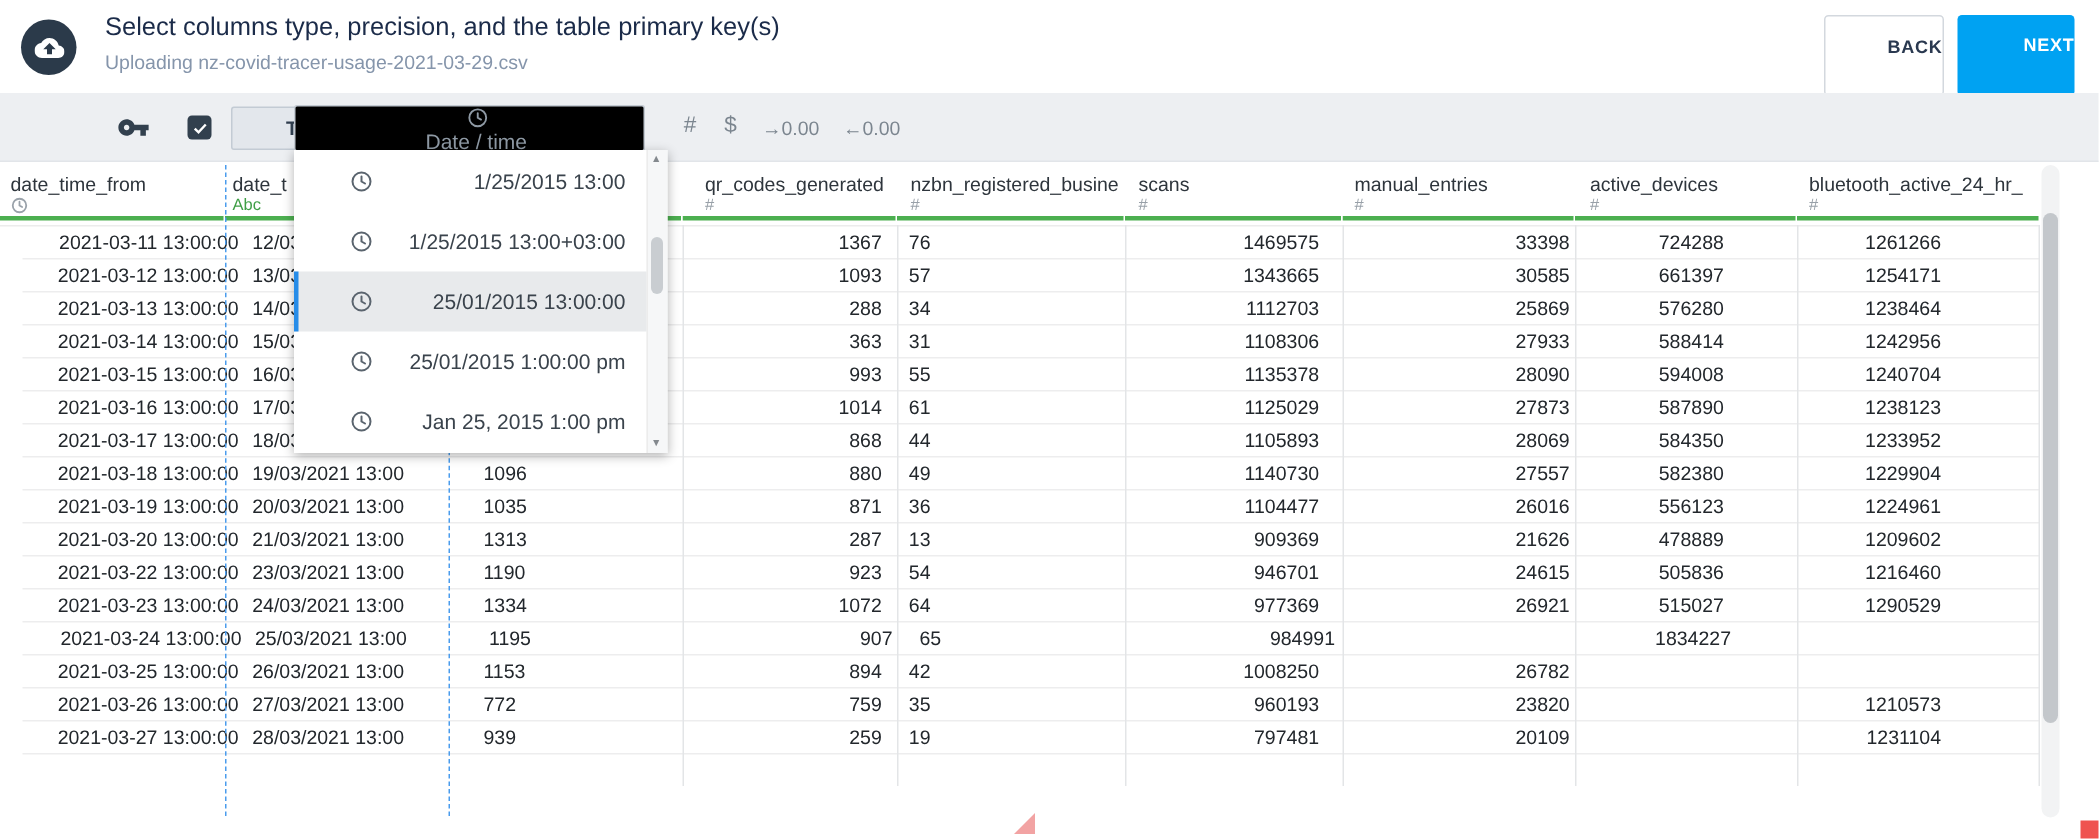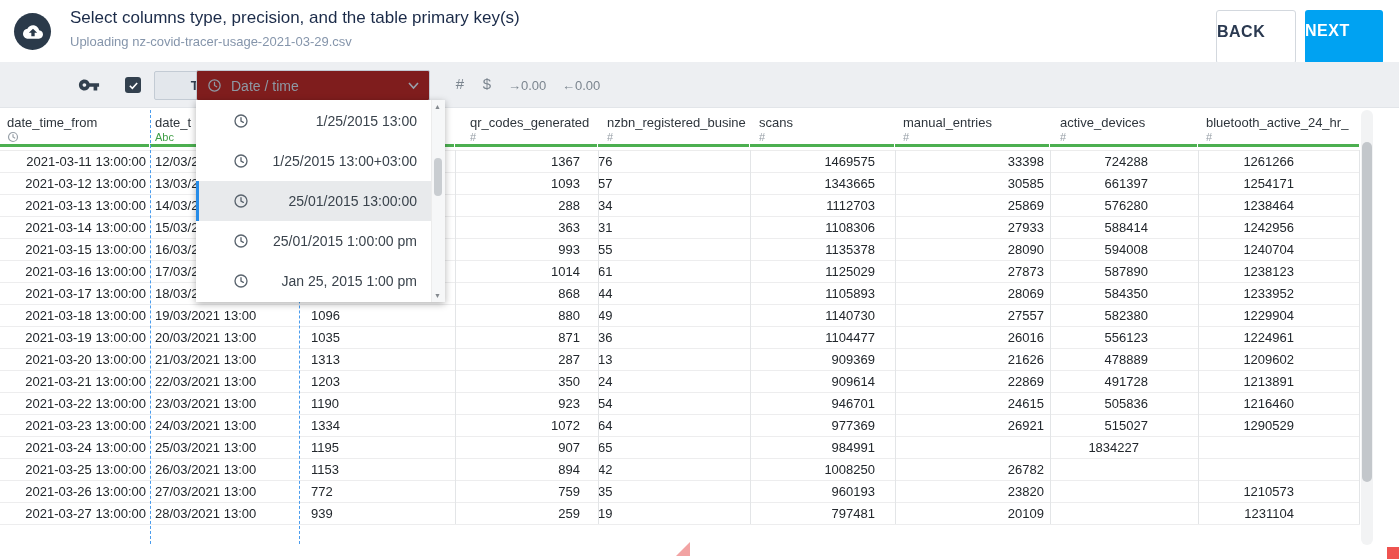--- a/index.html
+++ b/index.html
@@ -8,36 +8,36 @@
     background:#ffffff;font-family:"Liberation Sans", sans-serif;
   }
   .app{position:absolute;inset:0;width:1399px;height:560px;}
 
   
   .top{position:absolute;left:0;top:0;width:1399px;height:62px;background:#ffffff;}
   .upload-badge{position:absolute;left:14px;top:13px;width:37px;height:37px;border-radius:50%;
     background:#2b3a4a;display:flex;align-items:center;justify-content:center;}
   .page-title{position:absolute;left:70px;top:8px;font-size:17px;color:#1b2b49;white-space:nowrap;}
   .page-subtitle{position:absolute;left:70px;top:34px;font-size:13px;color:#8595ab;white-space:nowrap;}
-  .btn{position:absolute;top:10px;height:54px;border-radius:3px;font-size:16px;font-weight:bold;
-    letter-spacing:.5px;text-align:left;line-height:41px;cursor:pointer;box-sizing:border-box;}
+  .btn{position:absolute;top:10px;height:54px;border-radius:3px;font-size:12px;font-weight:bold;
+    letter-spacing:.5px;text-align:right;line-height:41px;cursor:pointer;box-sizing:border-box;}
   .btn-back{left:1216px;width:80px;background:#fff;border:1px solid #d3d8de;color:#2a3950;}
   .btn-next{left:1305px;width:78px;background:#00a2f2;border:none;color:#fff;}
 
   
   .toolbar{position:absolute;left:0;top:62px;width:1399px;height:46px;background:#edeff2;
     border-bottom:1px solid #e2e5e9;box-sizing:border-box;}
   .key-btn{position:absolute;left:78px;top:74px;width:22px;height:22px;}
   .cb{position:absolute;left:125px;top:77px;width:16px;height:16px;background:#32404e;border-radius:3px;
     display:flex;align-items:center;justify-content:center;}
   .tt-btn{position:absolute;left:154px;top:71px;width:52px;height:29px;background:#e3e7ec;
     border:1px solid #c3cbd4;border-radius:2px;color:#2f3d4d;font-size:13px;font-weight:bold;
     text-align:right;line-height:27px;box-sizing:border-box;}
-  .select{position:absolute;left:196px;top:70px;width:234px;height:31px;background:#7f1d1d;
-    border:1px solid #c3cad2;border-radius:2px;box-sizing:border-box;display:flex;align-items:center;}
+  .select{position:absolute;left:196px;top:70px;width:234px;height:31px;background:#000000;
+    border:1px solid #c3cad2;border-radius:2px;box-sizing:border-box;display:flex;align-items:center;flex-direction:column;}
   .select .sv{margin-left:9px;font-size:14px;color:#8e99a4;}
   .select .sicon{margin-left:10px;display:flex;}
   .select .chev{margin-left:auto;margin-right:10px;display:flex;}
   .tb-sym{position:absolute;top:75px;font-size:15px;color:#7b858f;width:20px;text-align:center;}
   .tb-dec{position:absolute;top:78px;font-size:13px;color:#7b858f;white-space:nowrap;}
 
   
   .menu{position:absolute;left:196px;top:100px;width:249px;height:202px;background:#fff;
     box-shadow:0 2px 7px rgba(0,0,0,.30);z-index:30;padding-top:1px;box-sizing:border-box;}
   .opt{height:40px;display:flex;align-items:center;padding:0 28px 0 34px;
@@ -53,21 +53,21 @@
 
   
   .grid{position:absolute;left:0;top:108px;width:1360px;height:452px;background:#fff;overflow:hidden;}
   .ghead{position:relative;height:42px;display:flex;}
   .th{position:relative;box-sizing:border-box;padding-top:7px;overflow:hidden;white-space:nowrap;}
   .th .lab{display:block;font-size:13px;color:#2e353c;}
   .th .sub{display:block;font-size:11px;color:#98a0a8;margin-top:1px;line-height:12px;}
   .th .sub.abc{color:#3f9e46;}
   .th .bar{position:absolute;left:0;right:1px;top:36px;height:3px;background:#4caf50;}
   .tbody{border-top:1px solid #ececec;}
-  .tr{display:flex;height:22px;box-sizing:border-box;border-bottom:1px solid #ededee;}
+  .tr{display:flex;height:22px;box-sizing:border-box;border-bottom:1px solid #ededee;margin-left:15px;}
   .td{box-sizing:border-box;font-size:13px;color:#22272c;line-height:21px;overflow:hidden;white-space:nowrap;}
   .c0{width:150px;} .c1{width:149px;} .c2{width:156px;} .c3{width:143px;} .c4{width:152px;}
   .c5{width:145px;} .c6{width:155px;} .c7{width:148px;} .c8{width:162px;}
   .th.c0{padding-left:7px;} .th.c1{padding-left:5px;} .th.c3{padding-left:15px;}
   .th.c4{padding-left:9px;}  .th.c5{padding-left:9px;} .th.c6{padding-left:8px;}
   .th.c7{padding-left:10px;} .th.c8{padding-left:8px;}
   .td.c0{text-align:right;padding-right:4px;}
   .td.c1{padding-left:5px;}
   .td.c2{padding-left:12px;}
   .td.c3{text-align:right;padding-right:18px;}
@@ -294,31 +294,20 @@
           <div class="td c1">21/03/2021 13:00</div>
           <div class="td c2">1313</div>
           <div class="td c3">287</div>
           <div class="td c4">13</div>
           <div class="td c5">909369</div>
           <div class="td c6">21626</div>
           <div class="td c7">478889</div>
           <div class="td c8">1209602</div>
         </div>
         <div class="tr">
-          <div class="td c0">2021-03-21 13:00:00</div>
-          <div class="td c1">22/03/2021 13:00</div>
-          <div class="td c2">1203</div>
-          <div class="td c3">350</div>
-          <div class="td c4">24</div>
-          <div class="td c5">909614</div>
-          <div class="td c6">22869</div>
-          <div class="td c7">491728</div>
-          <div class="td c8">1213891</div>
-        </div>
-        <div class="tr">
           <div class="td c0">2021-03-22 13:00:00</div>
           <div class="td c1">23/03/2021 13:00</div>
           <div class="td c2">1190</div>
           <div class="td c3">923</div>
           <div class="td c4">54</div>
           <div class="td c5">946701</div>
           <div class="td c6">24615</div>
           <div class="td c7">505836</div>
           <div class="td c8">1216460</div>
         </div>

